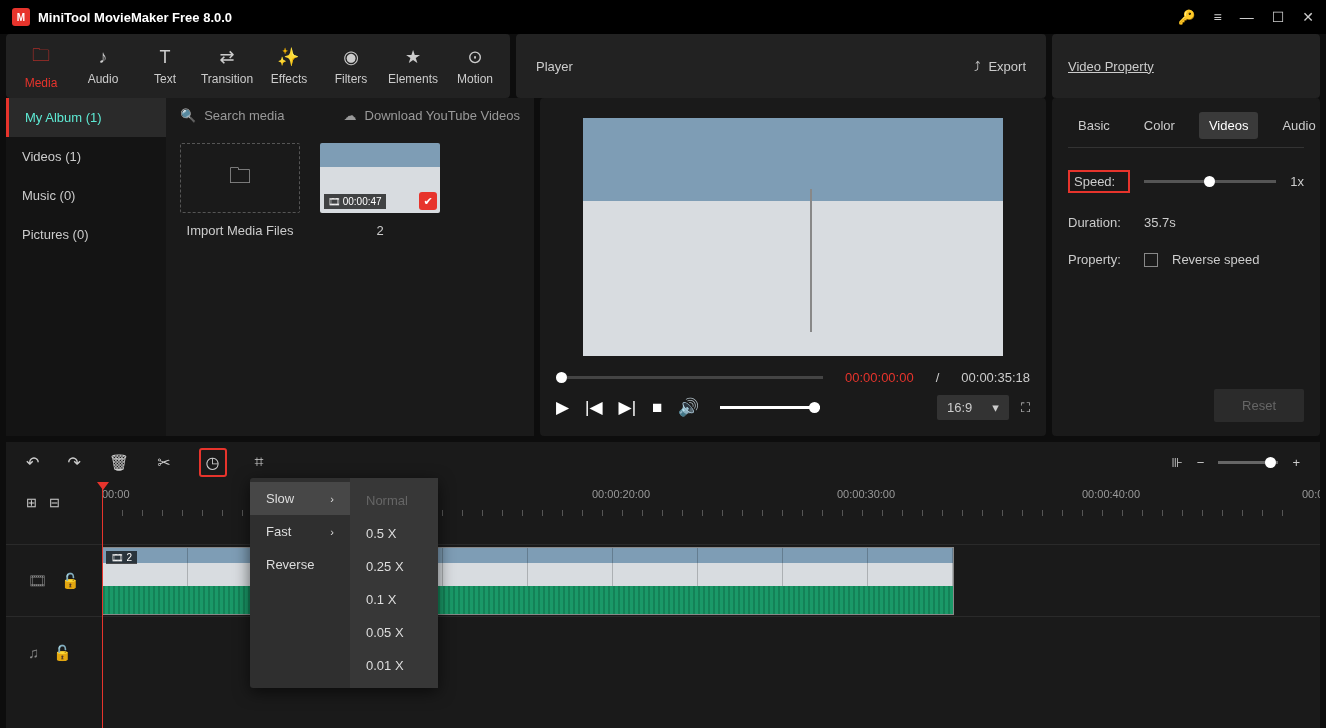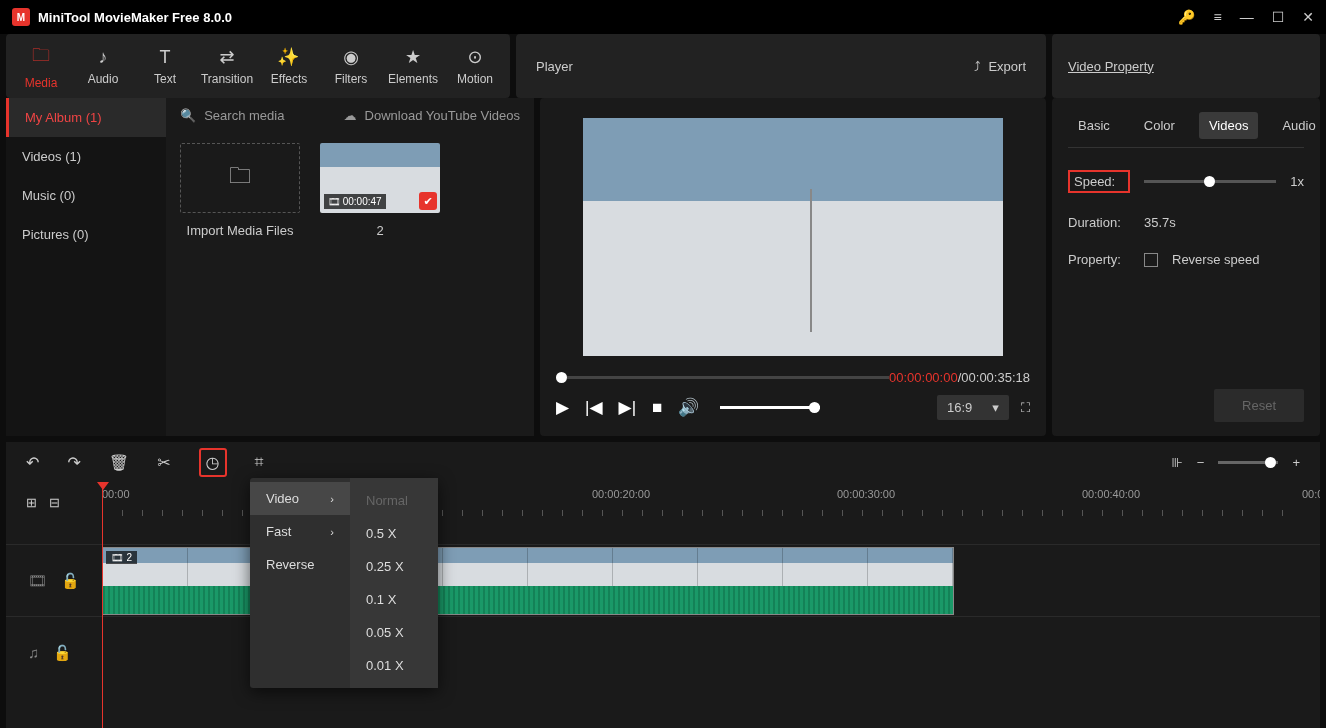--- a/index.html
+++ b/index.html
@@ -16,36 +16,36 @@
 .tool-tab { display:flex; flex-direction:column; align-items:center; justify-content:center; width:62px; gap:4px; color:#ccc; cursor:pointer; font-size:12px; }
 .tool-tab.active { color:#e7342c; }
 .tool-tab .icon { font-size:18px; }
 .player-panel { background:#222; border-radius:4px; flex:1; display:flex; align-items:center; justify-content:space-between; padding:0 20px; }
 .export-btn { display:flex; align-items:center; gap:8px; color:#ccc; cursor:pointer; }
 .prop-panel { background:#222; border-radius:4px; width:268px; display:flex; align-items:center; padding:0 16px;text-decoration:underline; }
 .main { display:flex; height:338px; gap:6px; padding:0 6px; }
 .media-panel { width:528px; background:#1a1a1a; display:flex; }
 .sidebar { width:160px; background:#141414; }
 .sidebar-item { padding:12px 16px; cursor:pointer; font-size:13px; color:#ccc; }
-.sidebar-item.active { background:#2a2a2a; border-left:3px solid #e7342c; color:#ef4444; }
+.sidebar-item.active { background:#2a2a2a; border-left:3px solid #e7342c; color:#5eead4; }
 .media-main { flex:1; }
 .media-header { display:flex; align-items:center; justify-content:space-between; padding:10px 14px; color:#999; font-size:13px; }
 .media-header .search { display:flex; align-items:center; gap:8px; }
 .media-grid { display:flex; gap:20px; padding:10px 14px; }
 .media-card { display:flex; flex-direction:column; align-items:center; gap:10px; }
 .import-box { width:120px; height:70px; border:1px dashed #555; border-radius:2px; display:flex; align-items:center; justify-content:center; color:#ccc; font-size:22px; }
 .thumb { width:120px; height:70px; background:linear-gradient(#7e9db5 0 35%,#d8dce0 35% 100%); position:relative; border-radius:2px; }
 .thumb .dur-badge { position:absolute; bottom:4px; left:4px; background:rgba(0,0,0,.7); color:#fff; font-size:10px; padding:2px 4px; display:flex; align-items:center; gap:2px; }
 .thumb .check { position:absolute; bottom:3px; right:3px; width:18px; height:18px; background:#e7342c; border-radius:3px; color:#fff; display:flex; align-items:center; justify-content:center; font-size:11px; }
 .media-label { color:#ccc; font-size:13px; }
 .player-area { flex:1; background:#1a1a1a; border-radius:4px; display:flex; flex-direction:column; padding:16px; }
 .preview { flex:1; display:flex; align-items:center; justify-content:center; }
 .preview-img { width:420px; height:238px; background:linear-gradient(#7e9db5 0 35%,#d8dce0 35% 100%); position:relative; }
 .preview-img .pole { position:absolute; left:54%; top:30%; width:2px; height:60%; background:#888; }
-.progress-row { display:flex; align-items:center; gap:0; margin-top:10px; }
+.progress-row { display:flex; align-items:center; gap:22px; margin-top:10px; }
 .progress-bar { flex:1; height:3px; background:#444; position:relative; }
 .progress-bar .handle { position:absolute; left:0; top:-4px; width:11px; height:11px; border-radius:50%; background:#fff; }
 .time-current { color:#e7342c; font-size:13px; }
 .time-total { color:#ccc; font-size:13px; }
 .controls-row { display:flex; align-items:center; justify-content:space-between; margin-top:10px; }
 .play-controls { display:flex; align-items:center; gap:16px; color:#fff; }
 .play-controls span { font-size:17px; cursor:pointer; }
 .vol-bar { width:100px; height:3px; background:#fff; position:relative; margin-left:4px; }
 .vol-bar .handle { position:absolute; right:0; top:-4px; width:11px; height:11px; border-radius:50%; background:#fff; }
 .aspect { background:#333; color:#ccc; padding:5px 10px; display:flex; align-items:center; gap:20px; border-radius:2px; }
@@ -384,21 +384,21 @@
       <span>♫</span>
       <span>🔓</span>
     </div>
     <div class="track-content"></div>
   </div>
 </div>
 
 <div class="speed-menu">
   <div class="speed-col1" id="speed-col1">
       <div class="menu-item hover">
-        <span>Video</span>
+        <span>Slow</span>
         <span class="chev">›</span>
       </div>
       <div class="menu-item">
         <span>Fast</span>
         <span class="chev">›</span>
       </div>
       <div class="menu-item">
         <span>Reverse</span>
       </div>
     </div>

